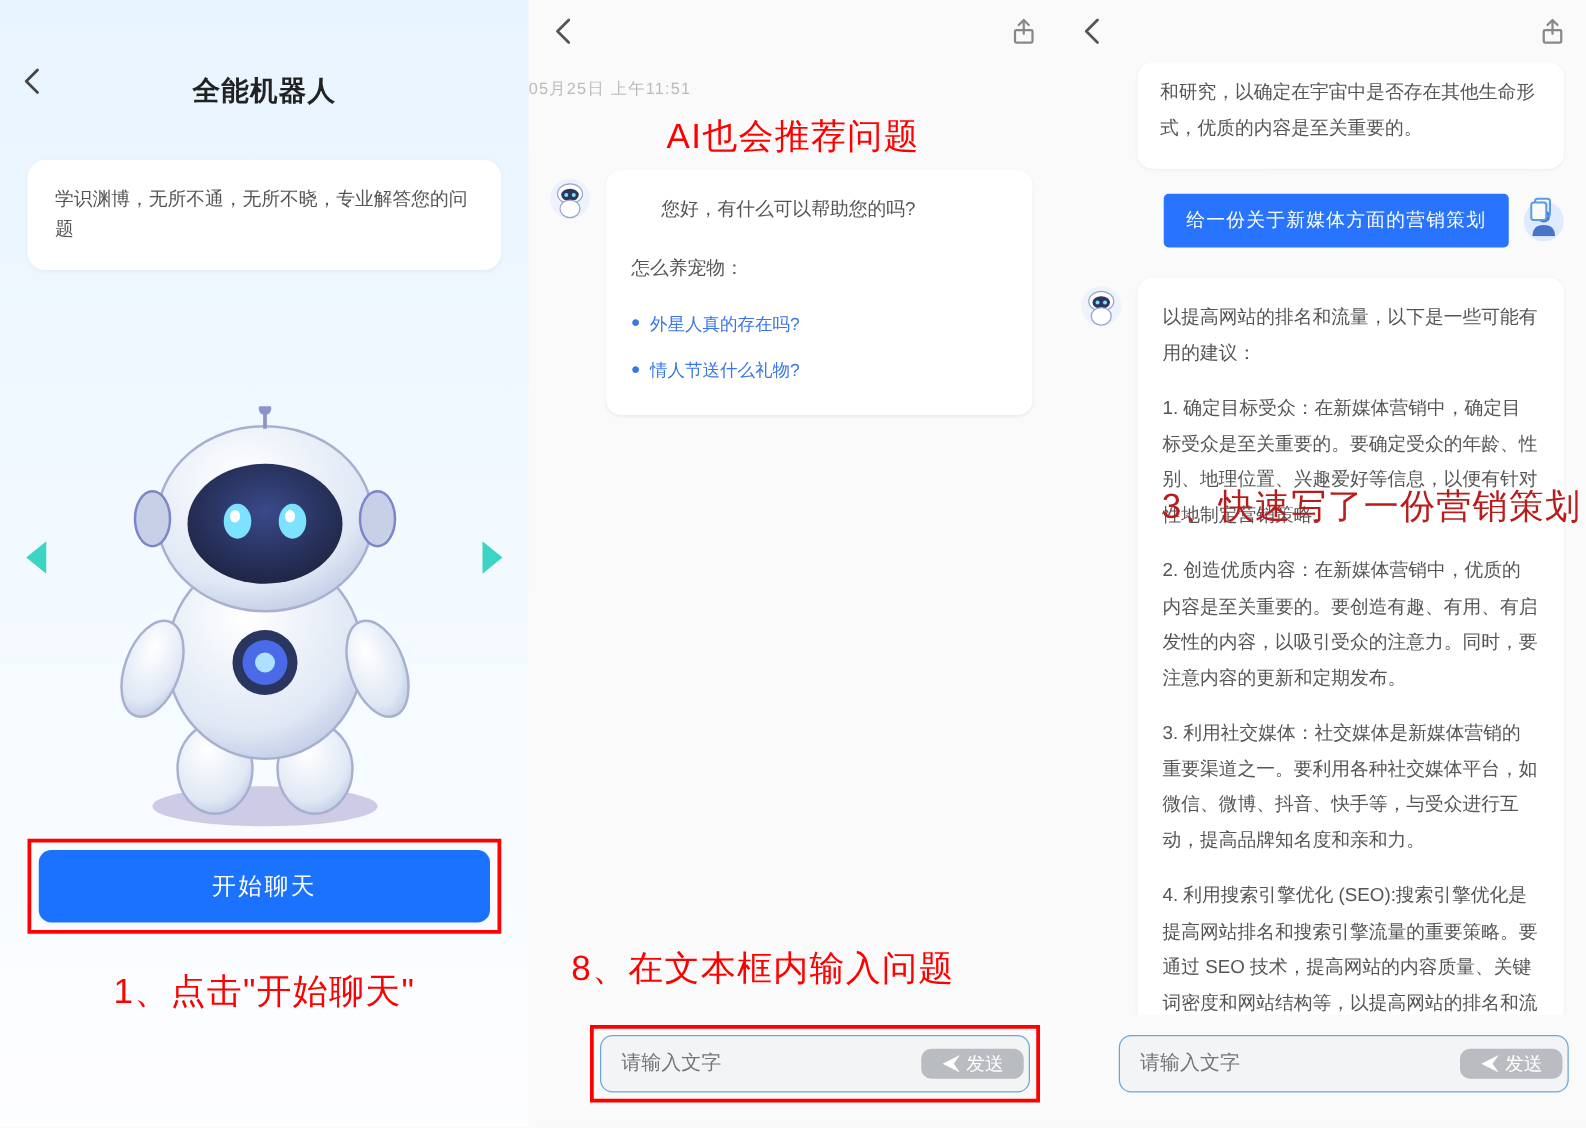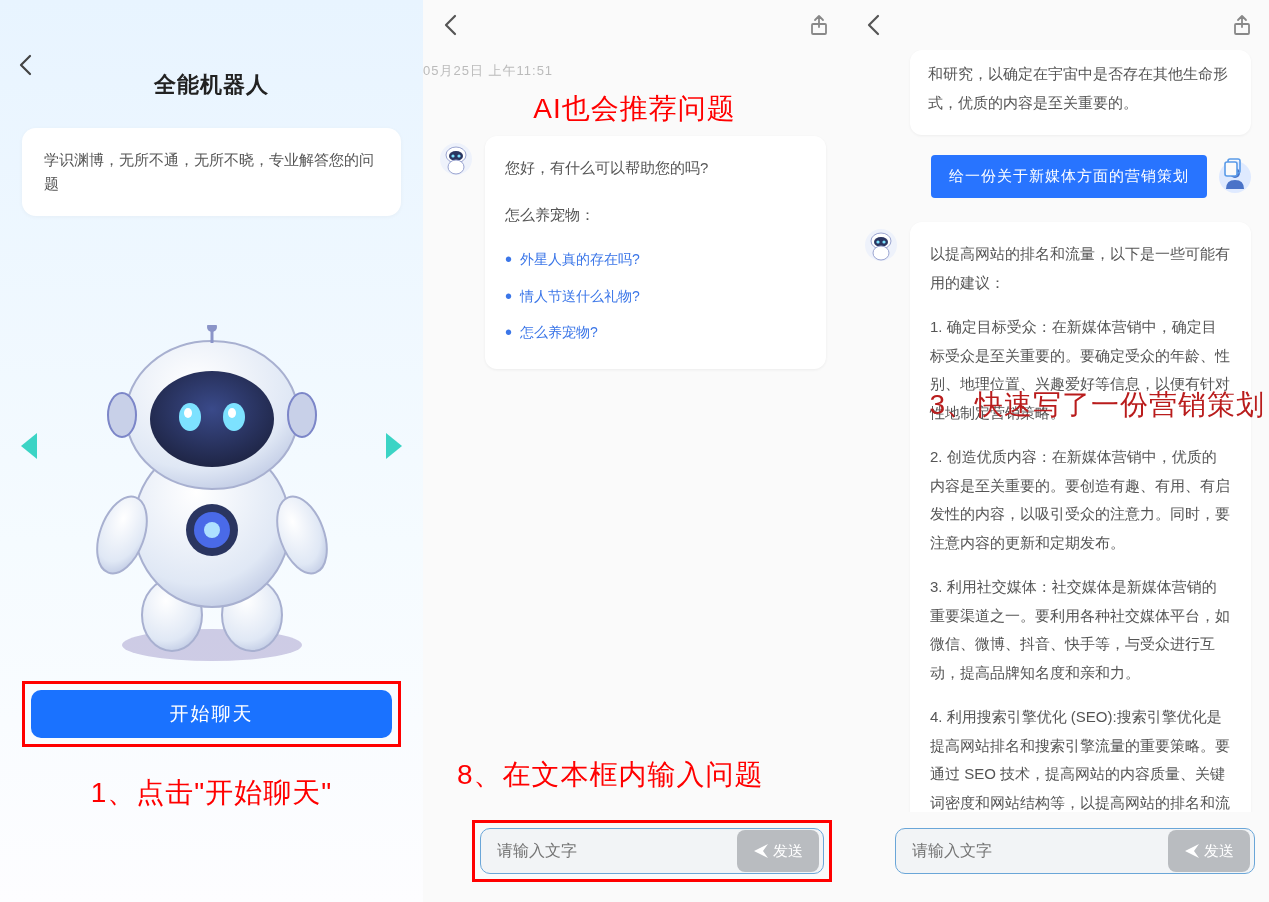--- a/index.html
+++ b/index.html
@@ -18,21 +18,21 @@
     background: #fff;
     overflow: hidden;
   }
   
   .p1 {
     background: linear-gradient(180deg, #e8f4ff 0%, #f5fbff 60%, #fdfdff 100%);
   }
   .p1-header {
     height: 100px;
     display: flex;
-    align-items: flex-end;
+    align-items: center;
     justify-content: center;
     position: relative;
   }
   .p1-back {
     position: absolute;
     left: 18px;
     top: 54px;
     width: 16px;
     height: 16px;
   }
@@ -78,21 +78,21 @@
   .p1-button-wrap {
     position: absolute;
     left: 22px;
     right: 22px;
     bottom: 155px;
     border: 3px solid #ff0000;
     padding: 6px;
   }
   .p1-start-btn {
     width: 100%;
-    height: 48px;
+    height: 58px;
     background: #1a72ff;
     color: #fff;
     border: none;
     border-radius: 10px;
     font-size: 19px;
     letter-spacing: 2px;
     cursor: pointer;
   }
   .p1-anno {
     position: absolute;
@@ -142,21 +142,21 @@
     margin-left: 12px;
     background: #fff;
     border-radius: 12px;
     padding: 18px 20px;
     box-shadow: 0 1px 3px rgba(0,0,0,0.06);
     font-size: 15px;
     color: #555;
     line-height: 1.9;
     flex: 1;
   }
-  .p2-bubble .greet { margin-bottom: 18px; }
+  .p2-bubble .greet { margin-bottom: 18px; margin-left: 24px; }
   .p2-bubble .try-label { margin-bottom: 12px; }
   .sugg {
     color: #3b76e8;
     font-size: 14px;
     padding: 5px 0;
     display: flex;
     align-items: center;
   }
   .sugg::before {
     content: "•";
@@ -198,21 +198,21 @@
   }
   .input-bar input {
     flex: 1;
     border: none;
     background: transparent;
     font-size: 16px;
     outline: none;
     color: #333;
   }
   .send-btn {
-    height: 42px;
+    height: 24px;
     padding: 0 16px;
     background: #b9bcc0;
     border: none;
     border-radius: 8px;
     color: #fff;
     font-size: 15px;
     display: flex;
     align-items: center;
     gap: 4px;
     cursor: pointer;
@@ -400,21 +400,20 @@
         <circle cx="14" cy="14" r="1.6" fill="#7de2ff"></circle>
         <circle cx="20" cy="14" r="1.6" fill="#7de2ff"></circle>
         <ellipse cx="17" cy="25" rx="8" ry="7" fill="#fff" stroke="#9aa4d0"></ellipse>
       </svg>
     </div>
     <div class="p2-bubble">
       <div class="greet">您好，有什么可以帮助您的吗?</div>
       <div class="try-label">怎么养宠物：</div>
       <div class="sugg">外星人真的存在吗?</div>
       <div class="sugg">情人节送什么礼物?</div>
-      <div class="sugg">怎么养宠物?</div>
     </div>
   </div>
   <div class="p2-anno-bottom">8、在文本框内输入问题</div>
   <div class="input-bar-wrap boxed">
     <div class="input-bar">
       <input type="text" placeholder="请输入文字" style="">
       <button class="send-btn">
         <svg width="16" height="16" viewBox="0 0 16 16">
             <path d="M1 8 L15 1 L10 8 L15 15 Z" fill="#fff"></path>
           </svg>

